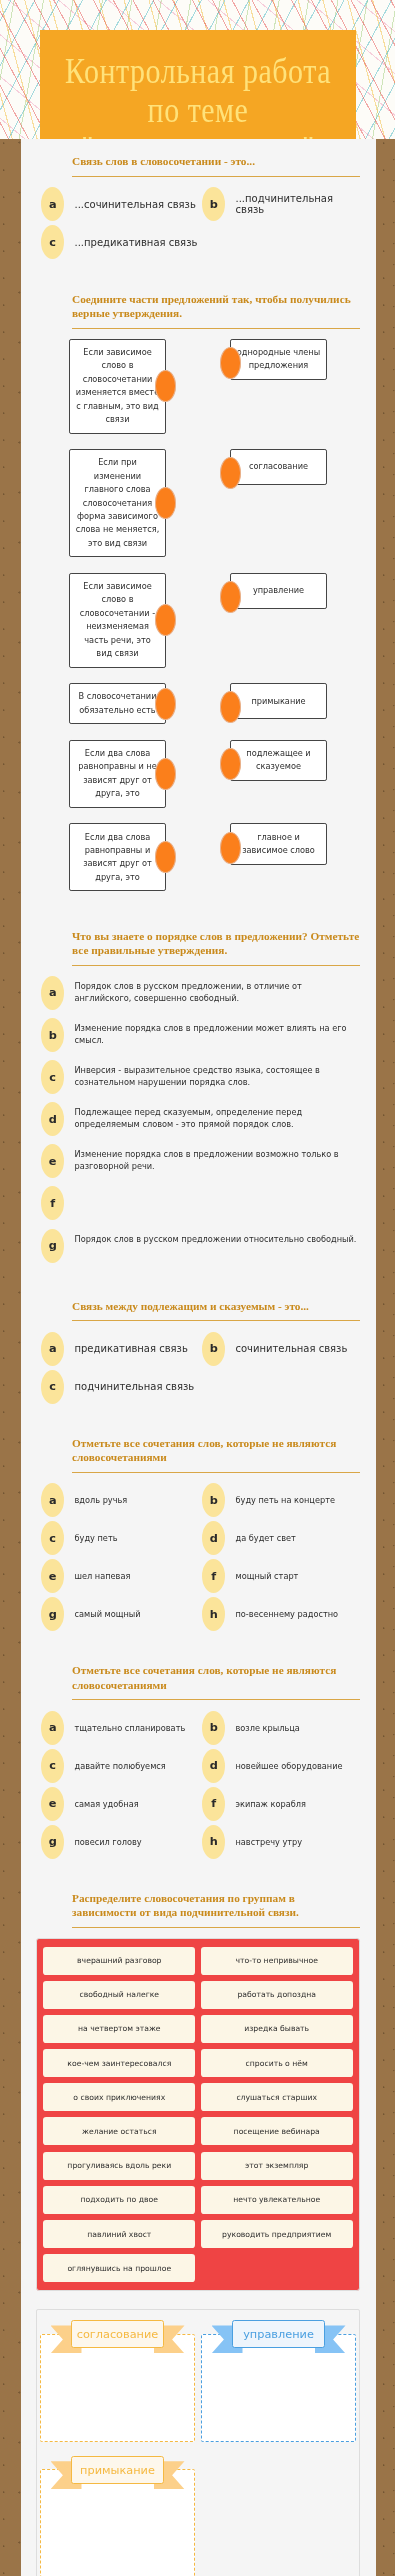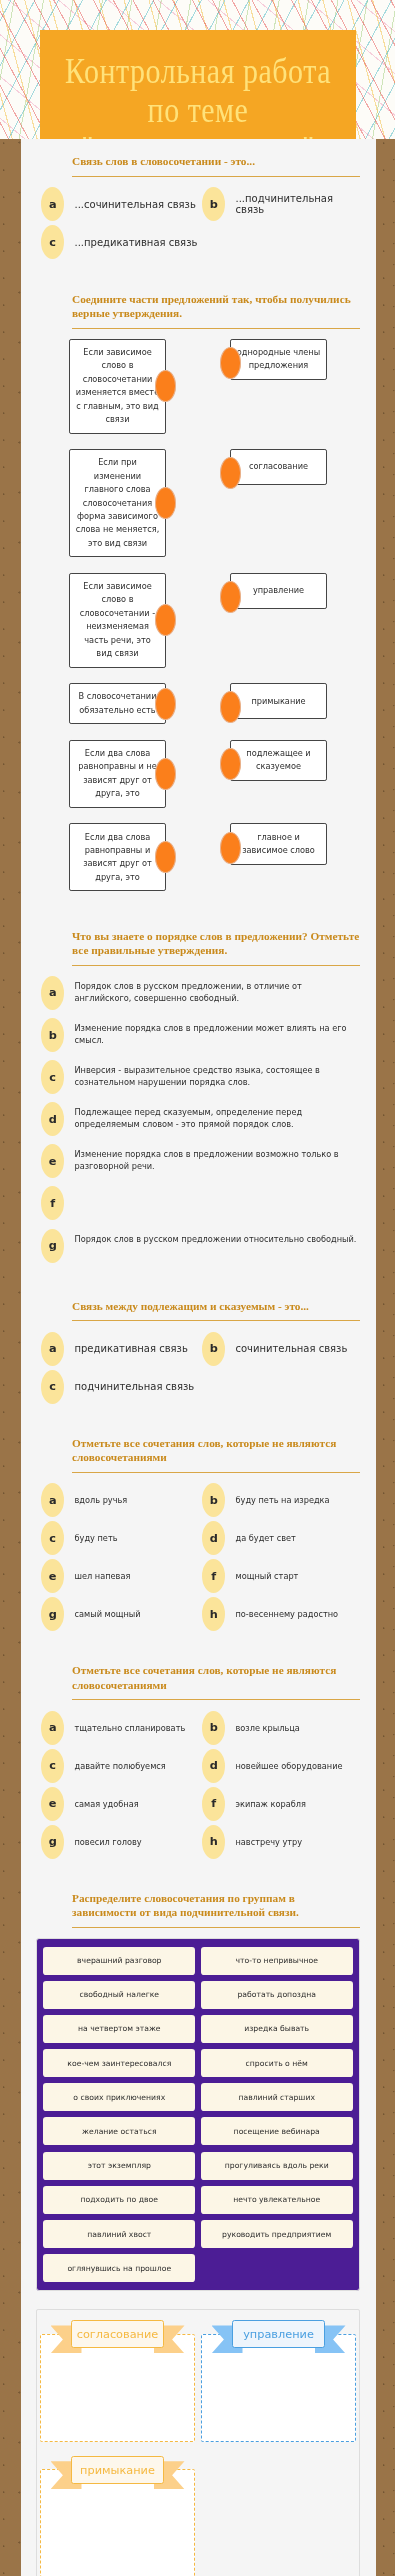--- a/index.html
+++ b/index.html
@@ -108,21 +108,21 @@
     border-radius: 50%;
     background: #fb7f1b;
     border: 1px solid #e8b08a;
     cursor: pointer;
   }
   .mbox.left .dot { right: -11.3px; top: 50%; transform: translateY(-50%); }
   .mbox.right .dot { left: -11.3px; top: 7.2px; }
 
   
   .dd-pool {
-    background: #4c1d95;
+    background: #ef4444;
     border: 0.5px solid #ddd;
     border-radius: 3.1px;
     padding: 7.2px 6.2px 8.2px 6.2px;
     display: grid;
     grid-template-columns: 1fr 1fr;
     gap: 6.2px 5.2px;
   }
   .chip {
     background: #fcf6e6;
     border-radius: 3.1px;
@@ -308,21 +308,21 @@
 
   <section class="question">
     <h2 class="q-title">Отметьте все сочетания слов, которые не являются словосочетаниями</h2>
     <div class="opts-2col">
       <div class="opt">
           <span class="badge">a</span>
           <span class="opt-text big">вдоль ручья</span>
         </div>
       <div class="opt">
           <span class="badge">b</span>
-          <span class="opt-text big">буду петь на изредка</span>
+          <span class="opt-text big">буду петь на концерте</span>
         </div>
       <div class="opt">
           <span class="badge">c</span>
           <span class="opt-text big">буду петь</span>
         </div>
       <div class="opt">
           <span class="badge">d</span>
           <span class="opt-text big">да будет свет</span>
         </div>
       <div class="opt">
@@ -387,25 +387,25 @@
     <div class="dd-pool">
       <div class="chip">вчерашний разговор</div>
       <div class="chip">что-то непривычное</div>
       <div class="chip">свободный налегке</div>
       <div class="chip">работать допоздна</div>
       <div class="chip">на четвертом этаже</div>
       <div class="chip">изредка бывать</div>
       <div class="chip">кое-чем заинтересовался</div>
       <div class="chip">спросить о нём</div>
       <div class="chip">о своих приключениях</div>
-      <div class="chip">павлиний старших</div>
+      <div class="chip">слушаться старших</div>
       <div class="chip">желание остаться</div>
       <div class="chip">посещение вебинара</div>
+      <div class="chip">прогуливаясь вдоль реки</div>
       <div class="chip">этот экземпляр</div>
-      <div class="chip">прогуливаясь вдоль реки</div>
       <div class="chip">подходить по двое</div>
       <div class="chip">нечто увлекательное</div>
       <div class="chip">павлиний хвост</div>
       <div class="chip">руководить предприятием</div>
       <div class="chip">оглянувшись на прошлое</div>
     </div>
     <div class="dd-zones">
       <div class="zone">
         <div class="ribbon">
             <span class="tail l"></span>

